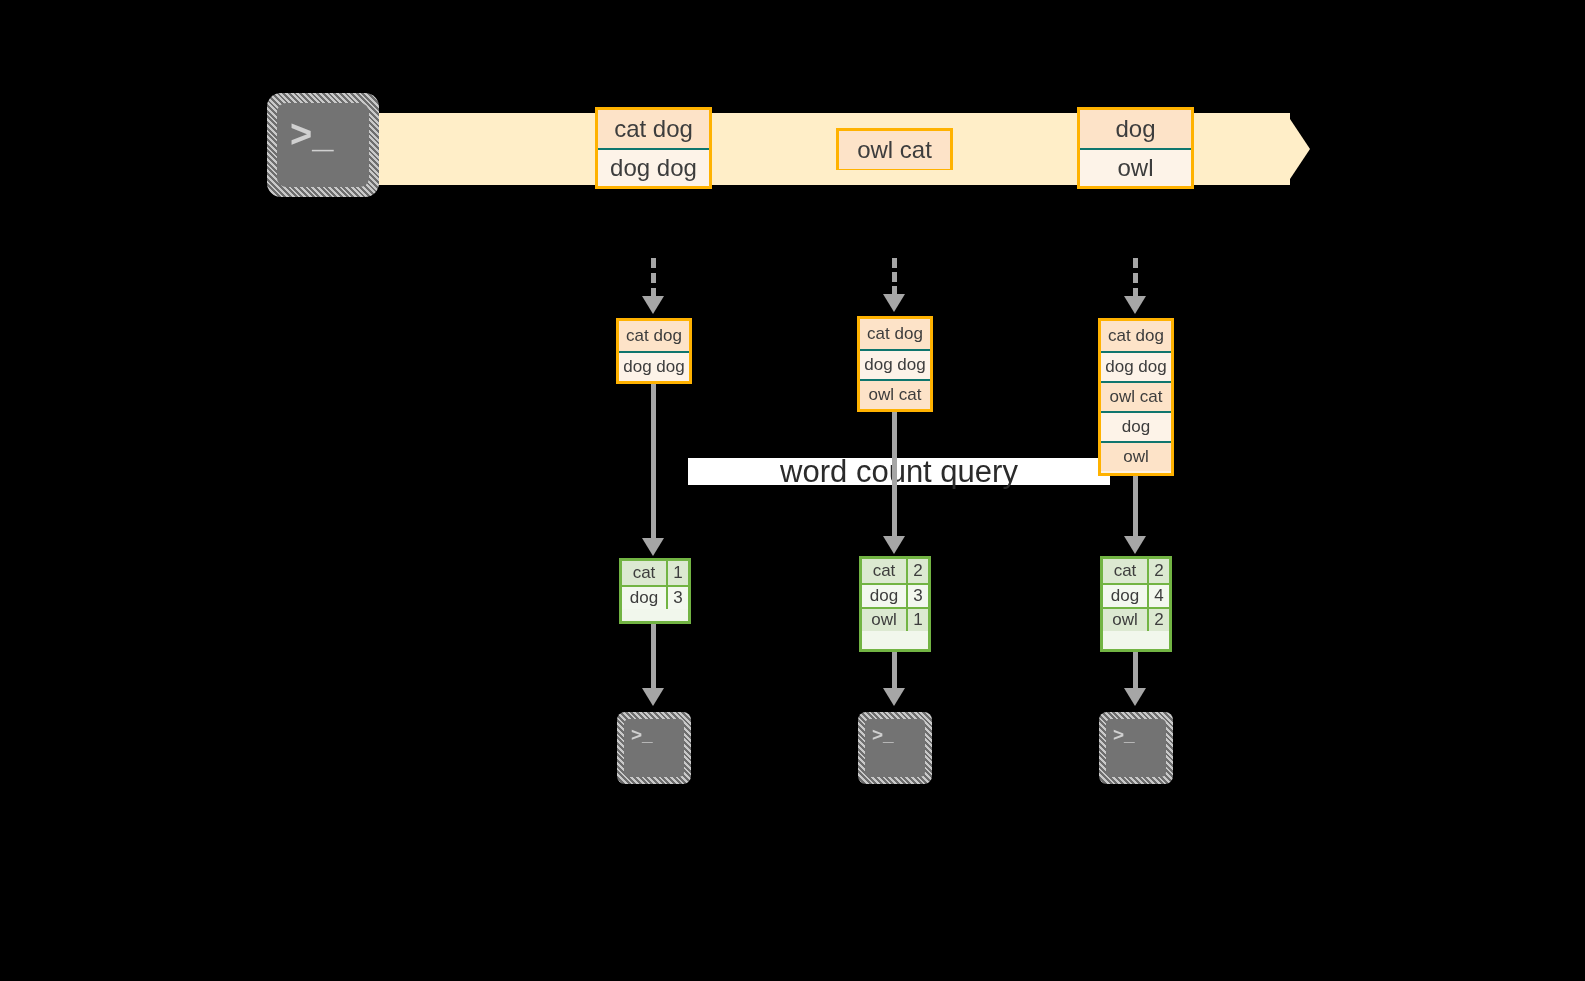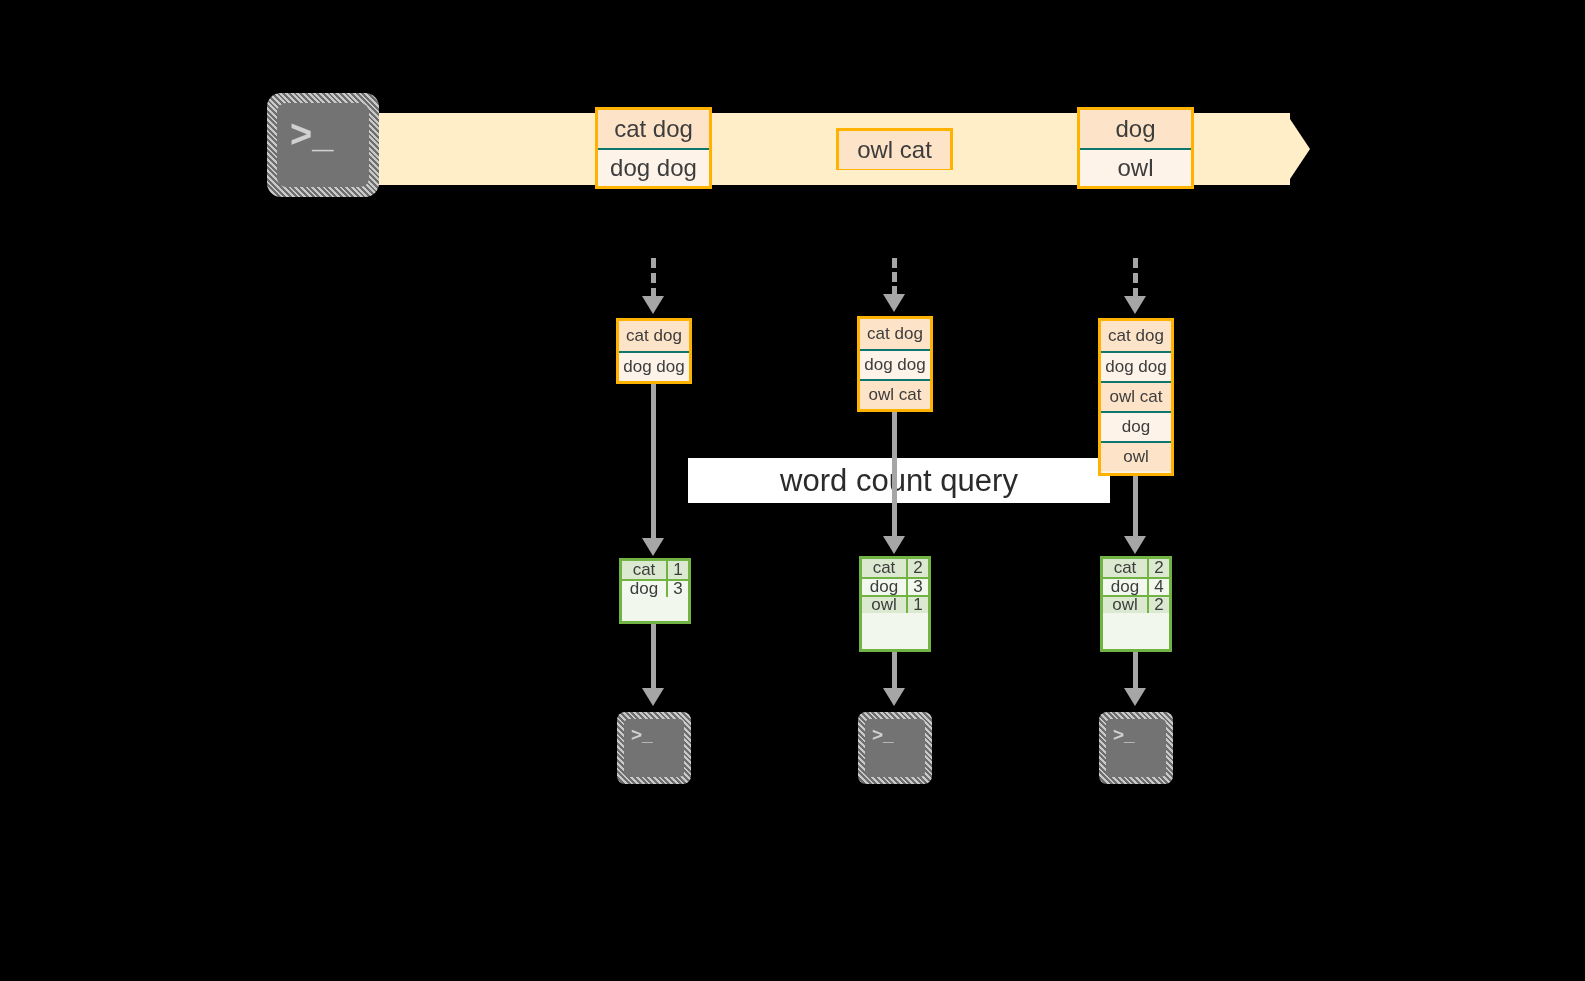--- a/index.html
+++ b/index.html
@@ -108,21 +108,21 @@
 
   
   .gbox {
     position: absolute;
     border: 3px solid #72b443;
     box-sizing: border-box;
     background: #f1f7ec;
   }
   .gbox .grow {
     display: flex;
-    height: 18px;
+    height: 24px;
     box-sizing: border-box;
   }
   .gbox .grow.sep { border-top: 2px solid #72b443; }
   .gbox .grow.dark { background: #dce9d1; }
   .gbox .grow.light { background: #f3f8ef; }
   .gbox .gkey, .gbox .gval {
     display: flex;
     align-items: center;
     justify-content: center;
     color: #3d3d3d;
@@ -190,21 +190,21 @@
 
   <div class="obox big" style="left:836px; top:128px; width:117px; height:42px;">
     <div class="row dark">owl cat</div>
   </div>
 
   <div class="obox big" style="left:1077px; top:107px; width:117px; height:82px;">
     <div class="row dark">dog</div>
     <div class="row light sep">owl</div>
   </div>
 
-  <div class="label-band" style="left:688px; top:458px; width:422px; height:45px;">
+  <div class="label-band" style="left:688px; top:458px; width:422px; height:27px;">
     <span>word count query</span>
   </div>
 
   <div class="vline dashed" style="left:651px; top:258px; height:40px;"></div>
   <div class="vhead" style="left:642px; top:296px;"></div>
 
   <div class="obox small" style="left:616px; top:318px; width:76px; height:66px;">
     <div class="row dark">cat dog</div>
     <div class="row light sep">dog dog</div>
   </div>

